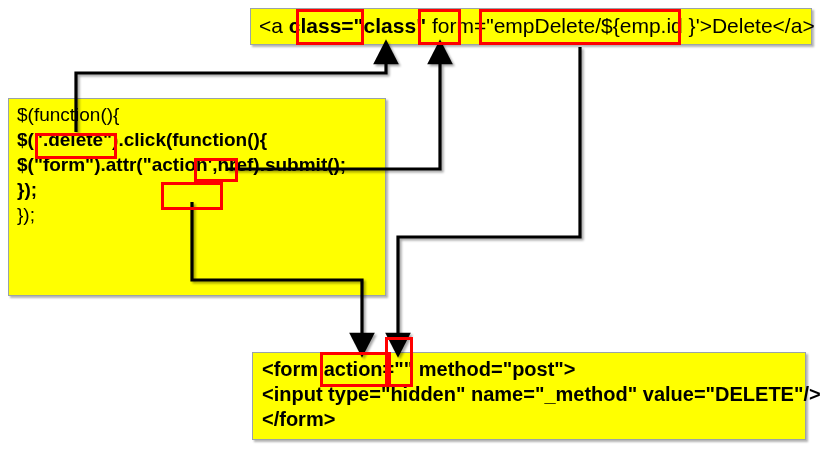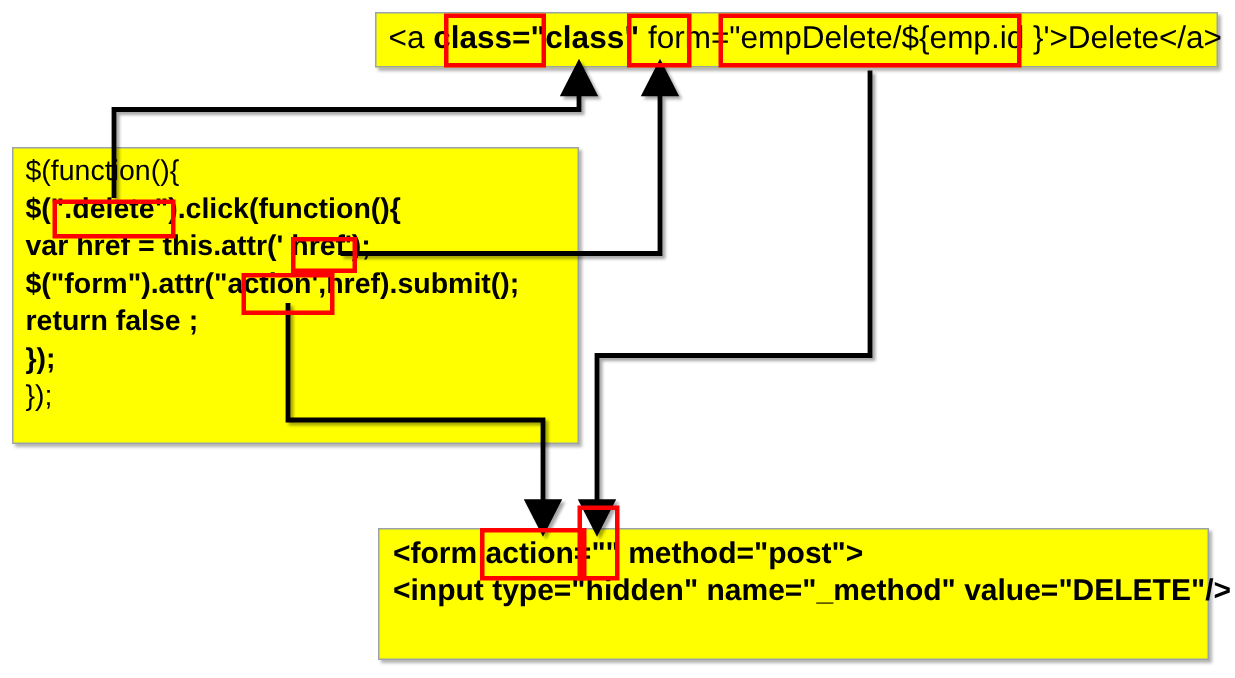--- a/index.html
+++ b/index.html
@@ -108,24 +108,24 @@
       <path d="M580,47 L580,237 L398,237 L398,345" marker-end="url(#ah)"></path>
     </g>
   </svg>
 
   <div class="ybox" id="box-anchor"><span class="ln"><span>&lt;a </span><span class="b">class="</span><span class="b">class</span><span class="b">"</span><span> form</span><span>="</span><span>empDelete/${emp.id }</span><span>'&gt;Delete&lt;/a&gt;</span></span></div>
 
   <div class="rbox" style="left:296px; top:9px; width:68px; height:36px;"></div>
   <div class="rbox" style="left:418px; top:9px; width:43px; height:36px;"></div>
   <div class="rbox" style="left:479px; top:9px; width:202px; height:36px;"></div>
 
-  <div class="ybox" id="box-script"><span class="ln light">$(function(){</span><span class="ln b">$(".delete").click(function(){</span><span class="ln b">var href = this.attr(' href');</span><span class="ln b">$("form").attr("action',href).submit();</span><span class="ln b">return false ;</span><span class="ln b">});</span><span class="ln light">});</span></div>
+  <div class="ybox" id="box-script"><span class="ln light">$(function(){</span><span class="ln b">$(".delete").click(function(){</span><span class="ln b">$("form").attr("action',href).submit();</span><span class="ln b">});</span><span class="ln light">});</span></div>
 
   <div class="rbox" style="left:35px; top:133px; width:82px; height:26px;"></div>
   <div class="rbox" style="left:194px; top:158px; width:44px; height:24px;"></div>
   <div class="rbox" style="left:161px; top:182px; width:62px; height:28px;"></div>
 
-  <div class="ybox" id="box-form"><span class="ln b">&lt;form action="" method="post"&gt;</span><span class="ln b">&lt;input type="hidden" name="_method" value="DELETE"/&gt;</span></div>
+  <div class="ybox" id="box-form"><span class="ln b">&lt;form action="" method="post"&gt;</span><span class="ln b">&lt;input type="hidden" name="_method" value="DELETE"/&gt;</span><span class="ln b">&lt;/form&gt;</span></div>
 
   <div class="rbox" style="left:320px; top:352px; width:71px; height:35px;"></div>
   <div class="rbox" style="left:385px; top:337px; width:28px; height:50px;"></div>
 
 </div>
 
 </body></html>

